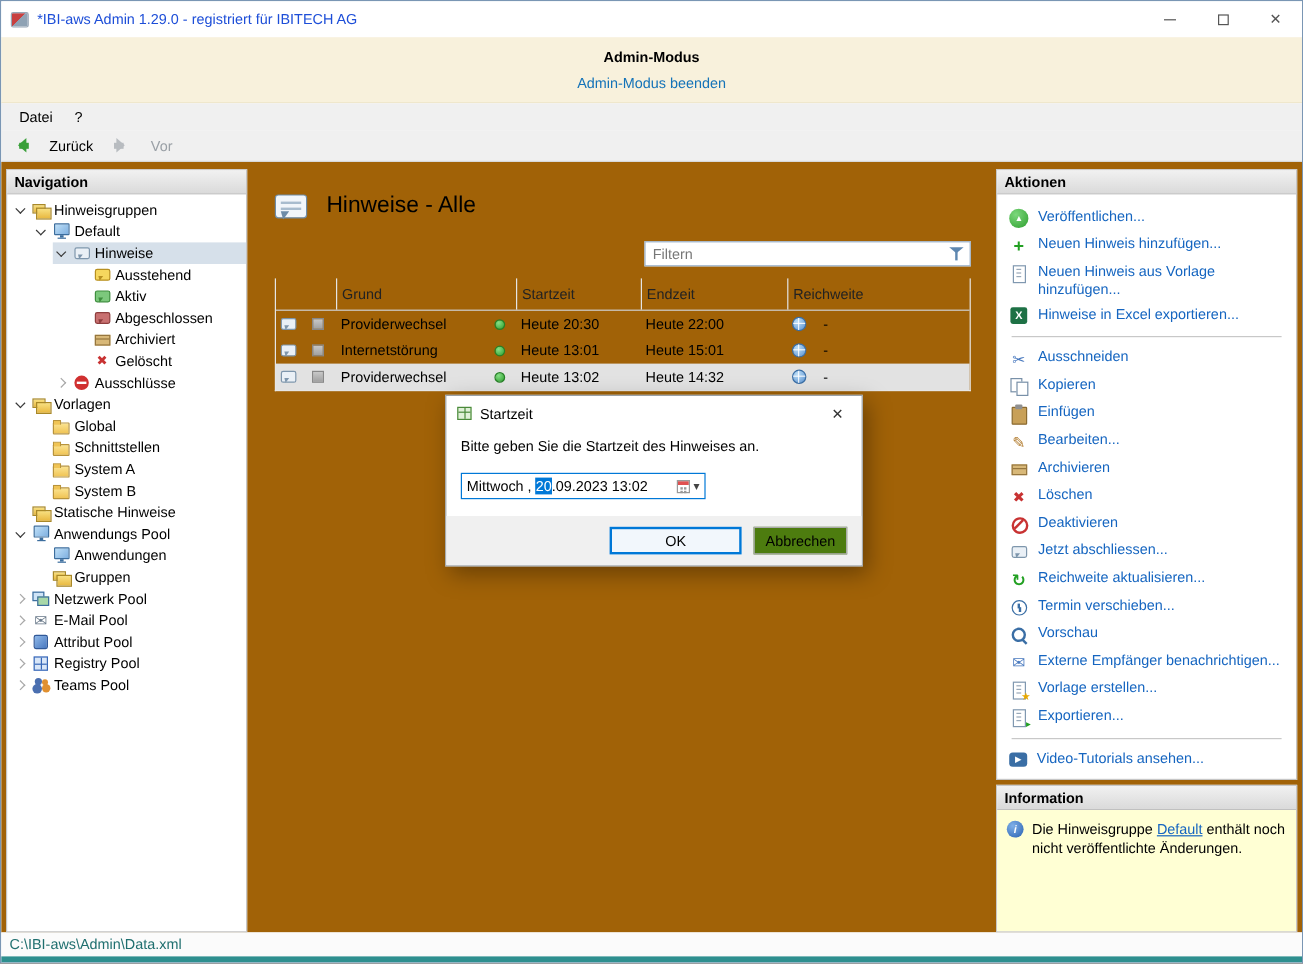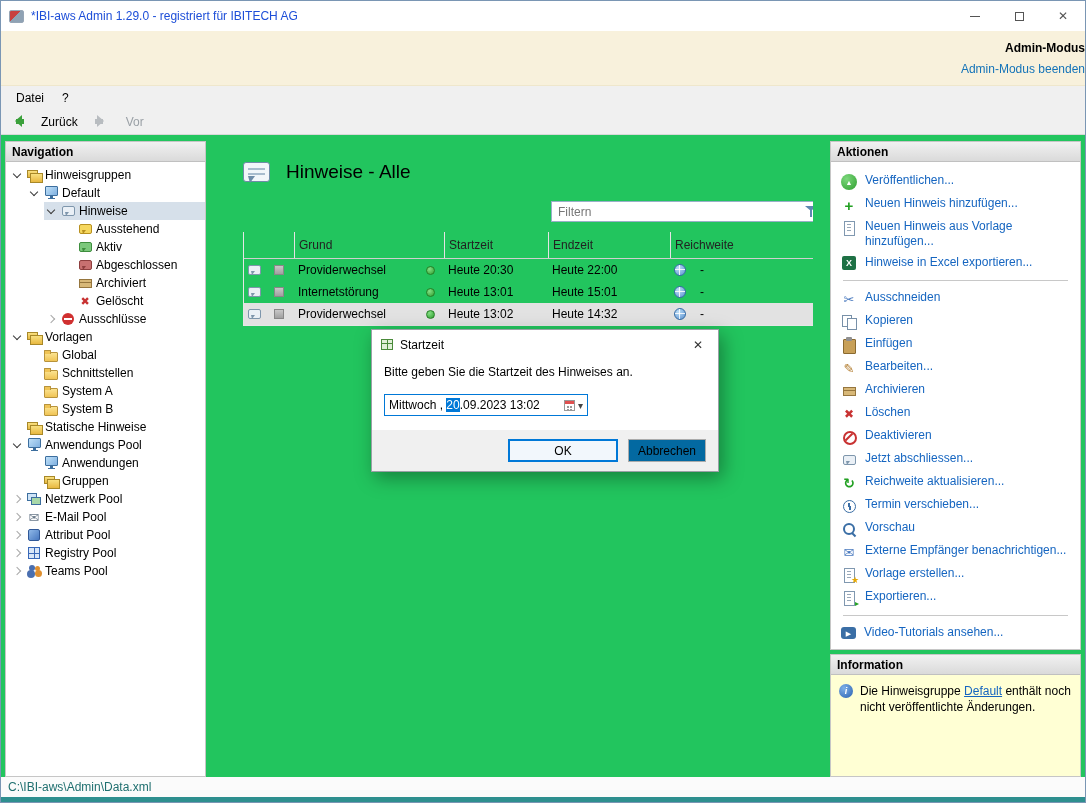--- a/index.html
+++ b/index.html
@@ -10,38 +10,38 @@
   
   .titlebar{height:30px;display:flex;align-items:center;background:#fff;padding-left:8px}
   .appic{width:15px;height:13px;border-radius:2px;background:linear-gradient(135deg,#C84040 0 45%,#8FA2B4 45% 100%);border:1px solid #97A6B6;flex:none}
   .title-text{margin-left:7px;color:#1d4ed8;font-size:12px}
   .winbtns{margin-left:auto;display:flex;height:100%}
   .winbtn{width:44px;height:100%;display:flex;align-items:center;justify-content:center;color:#555;font-size:12px}
   .minbar{width:10px;height:1px;background:#555}
   .maxsq{width:9px;height:9px;border:1px solid #555}
 
   
-  .banner{height:55px;background:#F8F1DC;border-bottom:1px solid #EFE7CC;text-align:right;padding-top:10px}
+  .banner{height:55px;background:#F8F1DC;border-bottom:1px solid #EFE7CC;text-align:center;padding-top:10px}
   .banner-title{font-weight:bold;font-size:12px}
   .banner-link{display:inline-block;margin-top:7px;color:#1473B8;cursor:pointer}
 
   
   .menubar{height:23px;background:#F0F0F0;display:flex;align-items:center;padding-left:6px}
   .menu-item{padding:3px 9px;cursor:pointer}
   .toolbar{height:26px;background:#F0F0F0;border-bottom:1px solid #D8D8D8;display:flex;align-items:center;padding-left:8px;gap:16px}
   .tool{display:flex;align-items:center;gap:16px;cursor:pointer}
   .arrow{position:relative;width:16px;height:13px;flex:none}
   .arrow.back::before{content:"";position:absolute;left:0;top:0;border:6.5px solid transparent;border-right:7px solid #3AA03A}
   .arrow.back::after{content:"";position:absolute;left:7px;top:4px;width:8px;height:5px;background:#3AA03A}
   .arrow.fwd::before{content:"";position:absolute;right:0;top:0;border:6.5px solid transparent;border-left:7px solid #B8BCC0}
   .arrow.fwd::after{content:"";position:absolute;right:7px;top:4px;width:8px;height:5px;background:#B8BCC0}
   .tool .dis{color:#9AA0A6}
 
   
-  .main{display:flex;gap:17px;padding:6px 4px 0 4px;height:642px;background:#22c55e}
+  .main{display:flex;gap:3px;padding:6px 4px 0 4px;height:642px;background:#a16207}
   .panel{border:1px solid #C6C6C6;background:#fff;display:flex;flex-direction:column}
   .phead{height:20px;flex:none;background:linear-gradient(#F1F1F1,#DADADA);border-bottom:1px solid #C0C0C0;font-weight:bold;display:flex;align-items:center;padding:0 6px}
   .nav-panel{width:201px;flex:none}
   .content{flex:1;padding:16px 14px 0 20px;overflow:hidden}
   .rightcol{width:251px;flex:none;display:flex;flex-direction:column;gap:4px}
 
   
   .tree{padding-top:4px;overflow:hidden}
   .trow{display:flex;align-items:center;height:18px;margin-left:calc(4px + var(--l)*17px);cursor:pointer;white-space:nowrap}
   .trow.sel{background:#D6E0EA}
@@ -156,21 +156,21 @@
   .dlg-body{padding:6px 12px 14px 12px}
   .dlg-msg{margin-bottom:15px}
   .picker{width:204px;height:22px;border:1px solid #0078D7;display:flex;align-items:center;padding:0 4px;cursor:text;background:#fff}
   .pick-text{white-space:pre}
   .selseg{background:#0078D7;color:#fff}
   .pick-right{margin-left:auto;display:flex;align-items:center;gap:3px}
   .cal{width:11px;height:11px;border:1px solid #999;background:linear-gradient(#E05050 0 3px,#fff 3px);position:relative;flex:none}
   .cal::after{content:"";position:absolute;left:2px;top:5px;width:2px;height:2px;background:#999;box-shadow:3px 0 0 #999,0 3px 0 #999,3px 3px 0 #999}
   .dd{color:#444;font-size:10px;cursor:pointer}
   .dlg-btns{background:#F0F0F0;padding:9px 12px;display:flex;justify-content:flex-end;gap:10px}
-  .btn{height:23px;font:inherit;background:#0369a1;border:1px solid #ABABAB;cursor:pointer}
+  .btn{height:23px;font:inherit;background:#4d7c0f;border:1px solid #ABABAB;cursor:pointer}
   .btn.primary{width:110px;background:#F2F7FC;border:2px solid #0078D7}
   .btn.cancel{width:78px}
 </style>
 </head>
 <body>
 
 <div class="window">
 
   <div class="titlebar">
     <span class="appic"></span>

